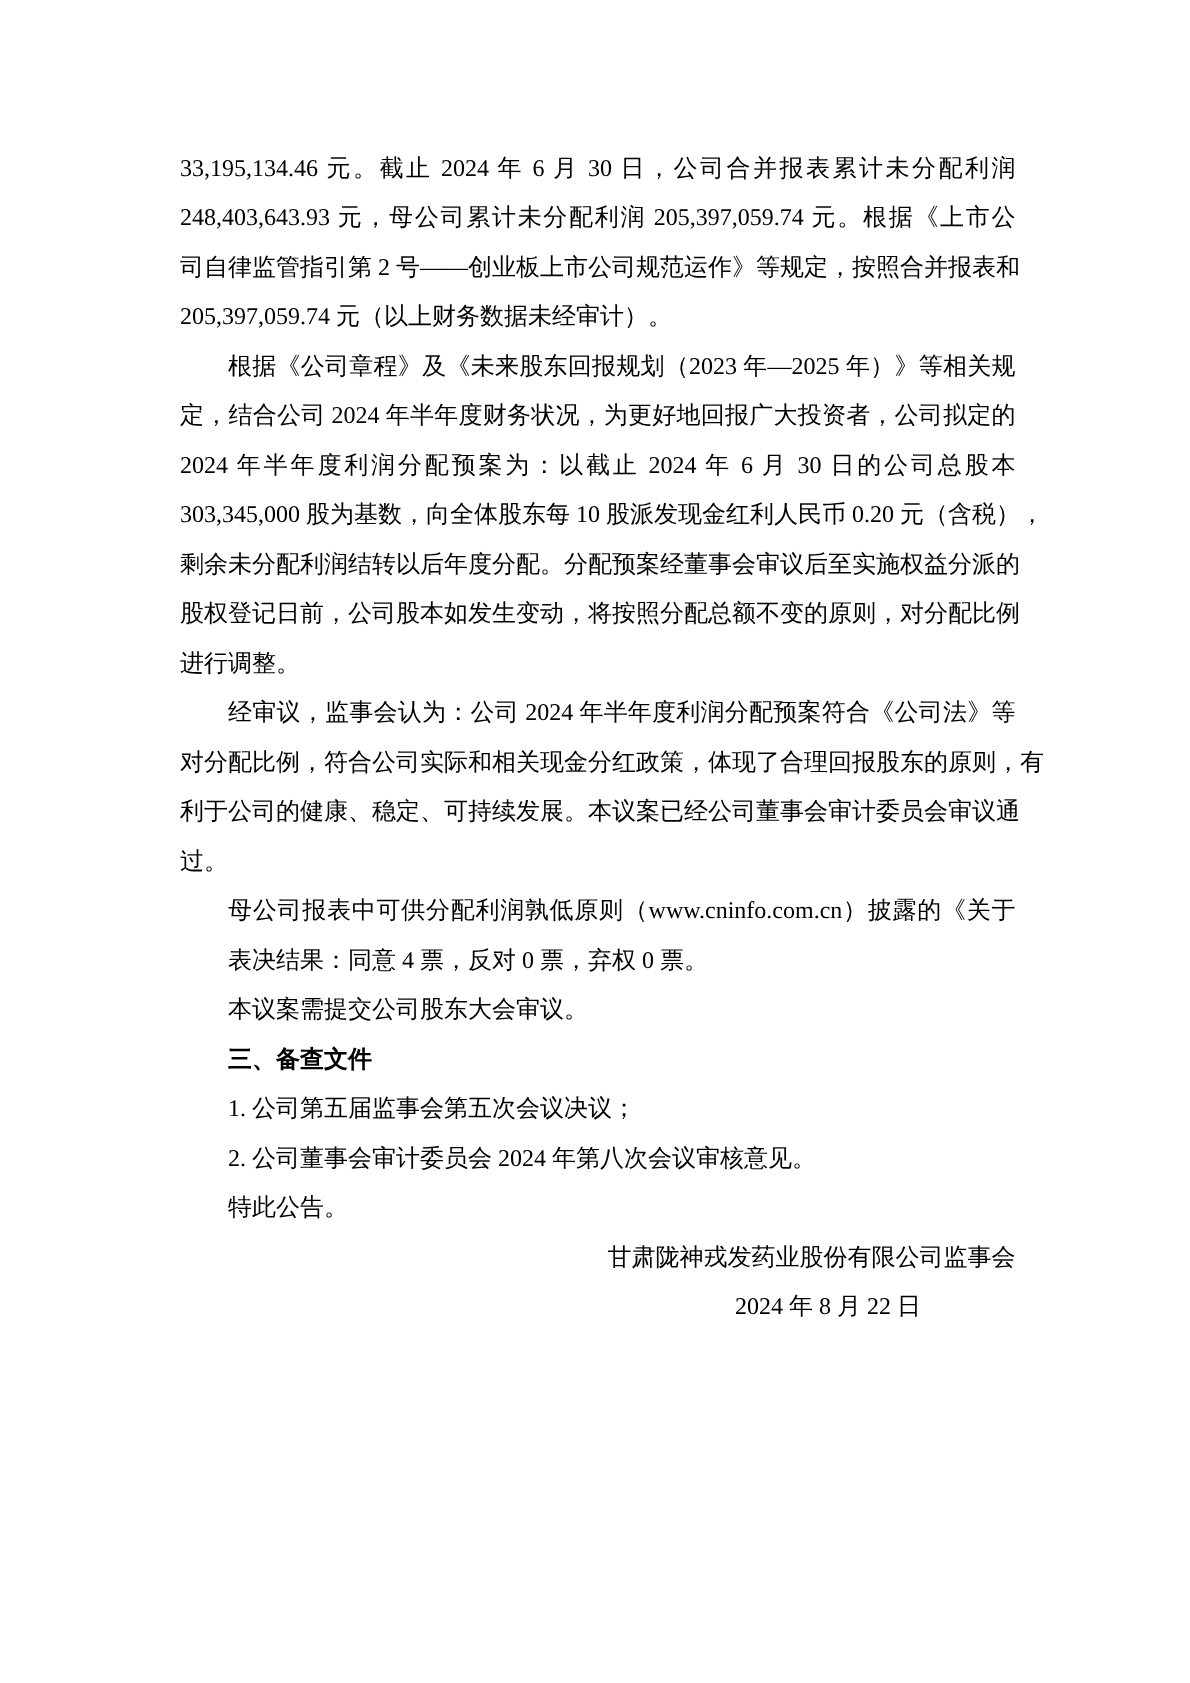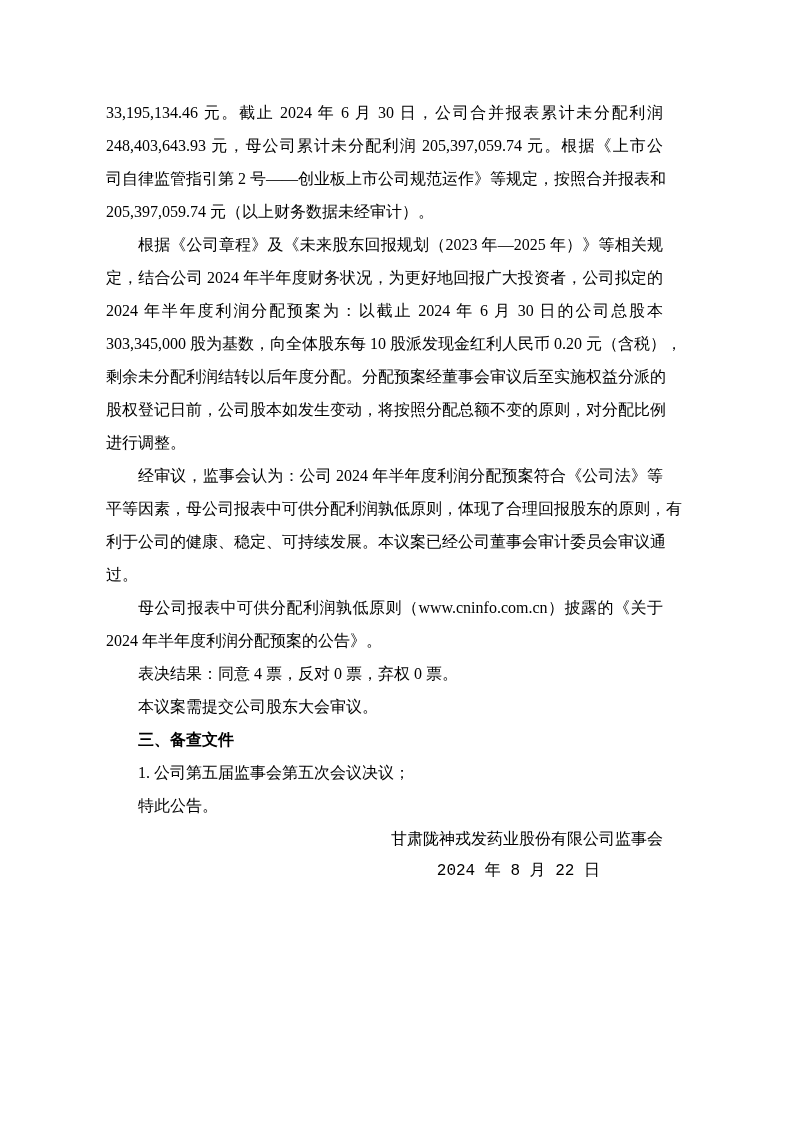--- a/index.html
+++ b/index.html
@@ -11,21 +11,21 @@
     position: relative;
     width: 793px;
     height: 1122px;
     background: #ffffff;
     overflow: hidden;
     font-family: "Liberation Serif", "DejaVu Serif", serif;
     color: #000000;
   }
   .content {
     position: absolute;
-    left: 106px;
+    left: 120px;
     top: 96px;
     width: 557px;
     font-size: 16px;
     line-height: 33px;
   }
   .para { margin: 0; }
   .line {
     white-space: nowrap;
     height: 33px;
   }
@@ -34,21 +34,20 @@
     text-align: justify;
     text-align-last: justify;
   }
   
   .ind { text-indent: 32px; }
   .bold { font-weight: bold; }
   .right { text-align: right; }
   .date {
     text-align: right;
     padding-right: 63px;
-    font-family: Liberation Mono, monospace;
   }
 </style>
 </head>
 <body>
 
 <div class="page">
   <div class="content">
 
     <div class="para">
       <div class="line fill">33,195,134.46 元。截止 2024 年 6 月 30 日，公司合并报表累计未分配利润</div>
@@ -62,46 +61,48 @@
       <div class="line fill">定，结合公司 2024 年半年度财务状况，为更好地回报广大投资者，公司拟定的</div>
       <div class="line fill">2024 年半年度利润分配预案为：以截止 2024 年 6 月 30 日的公司总股本</div>
       <div class="line fill">303,345,000 股为基数，向全体股东每 10 股派发现金红利人民币 0.20 元（含税），</div>
       <div class="line fill">剩余未分配利润结转以后年度分配。分配预案经董事会审议后至实施权益分派的</div>
       <div class="line fill">股权登记日前，公司股本如发生变动，将按照分配总额不变的原则，对分配比例</div>
       <div class="line">进行调整。</div>
     </div>
 
     <div class="para">
       <div class="line fill ind">经审议，监事会认为：公司 2024 年半年度利润分配预案符合《公司法》等</div>
-      <div class="line fill">平等因素，母公司报表中可供分配利润孰低原则，体现了合理回报股东的原则，有</div>
+      <div class="line fill">对分配比例，符合公司实际和相关现金分红政策，体现了合理回报股东的原则，有</div>
       <div class="line fill">利于公司的健康、稳定、可持续发展。本议案已经公司董事会审计委员会审议通</div>
       <div class="line">过。</div>
     </div>
 
     <div class="para">
       <div class="line fill ind">母公司报表中可供分配利润孰低原则（www.cninfo.com.cn）披露的《关于</div>
-      <div class="line">2024 年半年度利润分配预案的公告》。</div>
     </div>
 
     <div class="para">
       <div class="line ind">表决结果：同意 4 票，反对 0 票，弃权 0 票。</div>
     </div>
 
     <div class="para">
       <div class="line ind">本议案需提交公司股东大会审议。</div>
     </div>
 
     <div class="para">
       <div class="line ind bold">三、备查文件</div>
     </div>
 
     <div class="para">
       <div class="line ind">1. 公司第五届监事会第五次会议决议；</div>
     </div>
 
+    <div class="para">
+      <div class="line ind">2. 公司董事会审计委员会 2024 年第八次会议审核意见。</div>
+    </div>
 
     <div class="para">
       <div class="line ind">特此公告。</div>
     </div>
 
     <div class="para">
       <div class="line right">甘肃陇神戎发药业股份有限公司监事会</div>
       <div class="line date">2024 年 8 月 22 日</div>
     </div>
 

